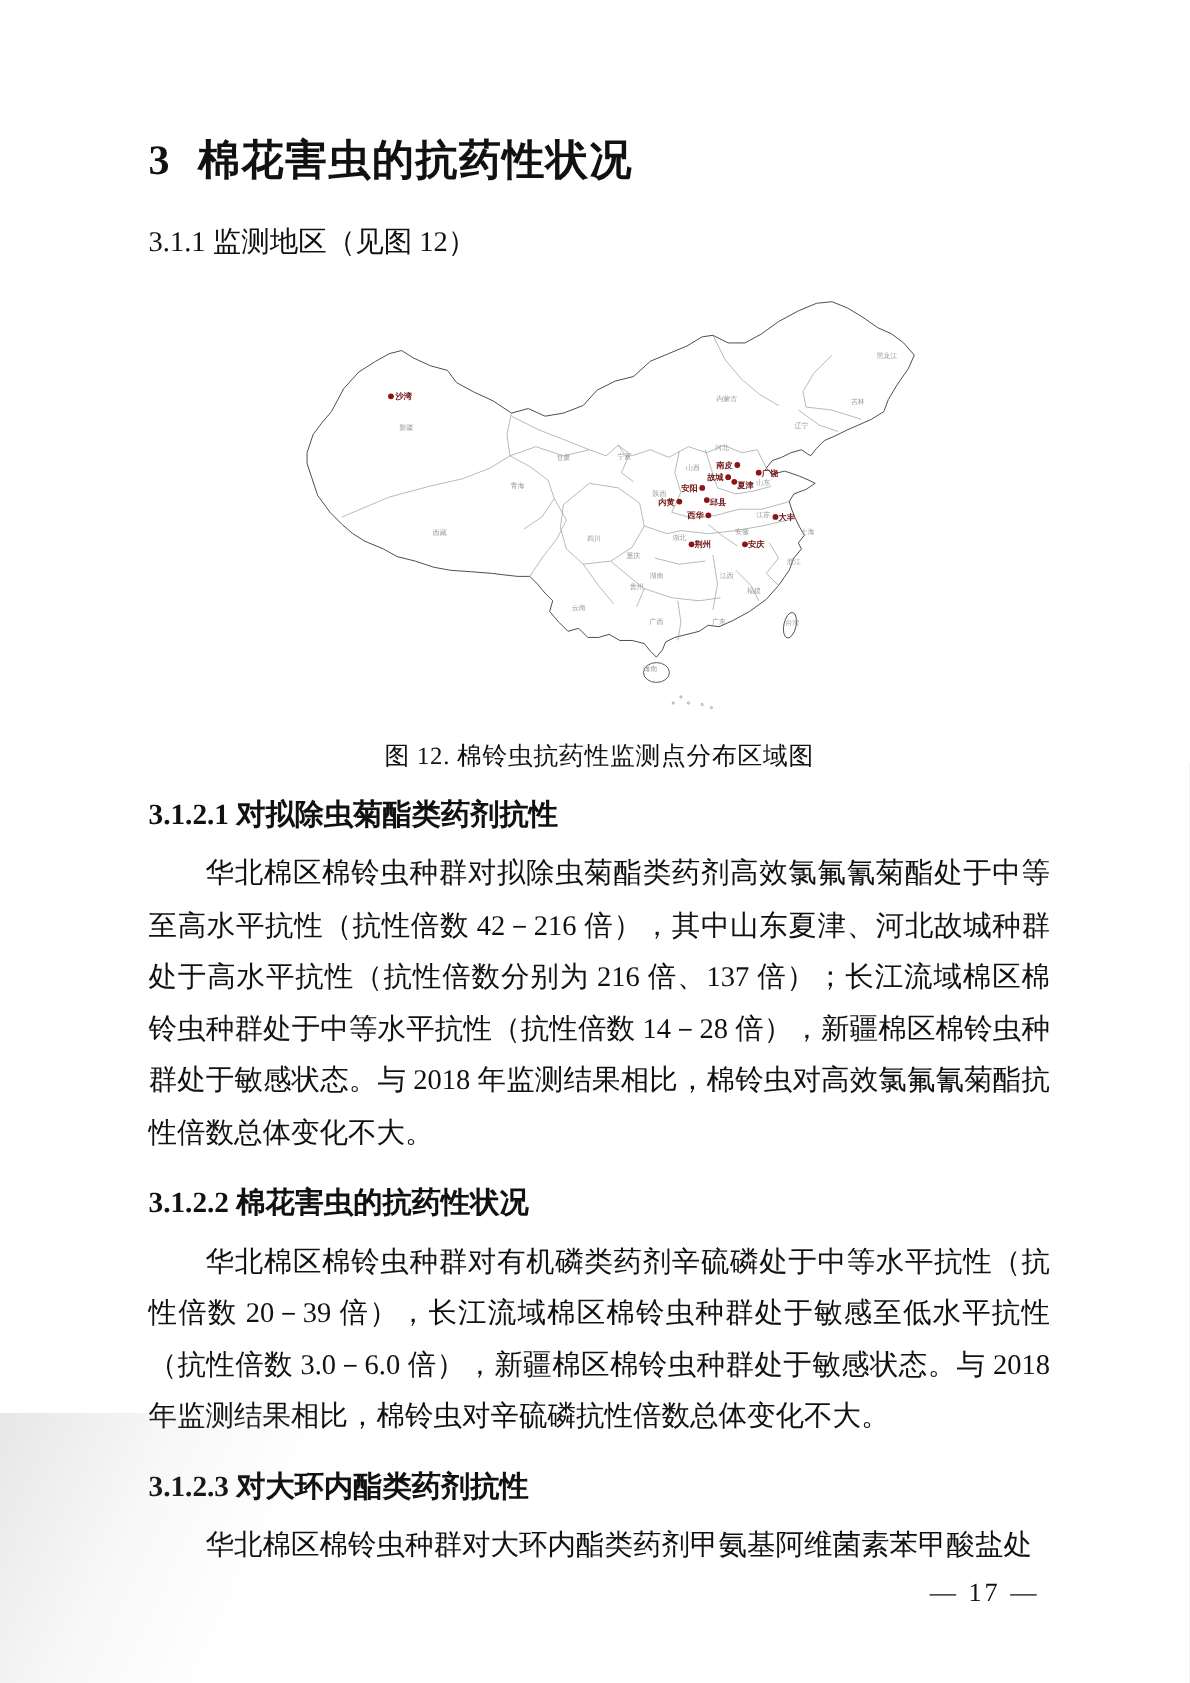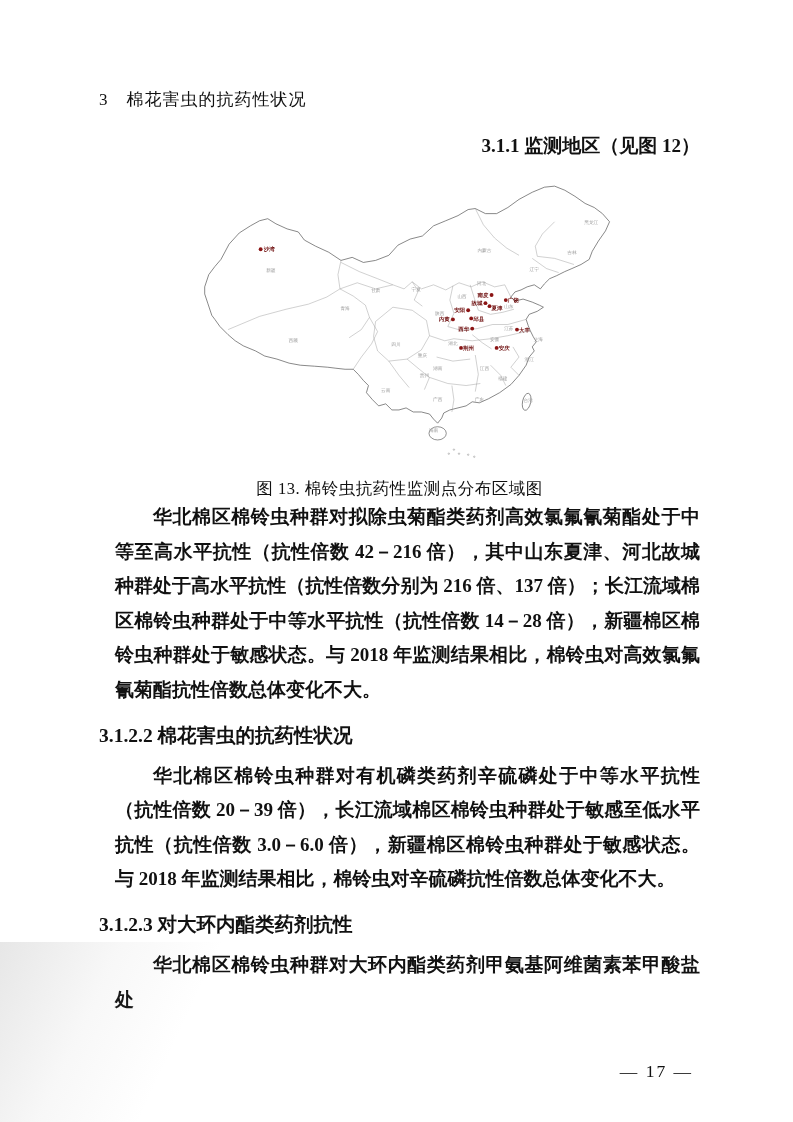--- a/index.html
+++ b/index.html
@@ -11,35 +11,35 @@
     font-family:"Liberation Serif", serif;
     color:#111;
     overflow:hidden;
   }
   .scan-streak{
     position:absolute;left:0;bottom:0;width:260px;height:180px;
     background:linear-gradient(115deg, rgba(120,120,120,0.18) 0%, rgba(160,160,160,0.08) 35%, rgba(255,255,255,0) 65%);
     pointer-events:none;
   }
   .content{padding:88px 93px 0 99px;}
-  .h-l1{font-size:17px;font-weight:normal;margin:0 0 22px 0;letter-spacing:1px;}
+  .h-l1{font-size:28px;font-weight:bold;margin:0 0 22px 0;letter-spacing:1px;}
   .h-l1 .num{margin-right:18px;}
   .h-l2{font-size:19px;font-weight:bold;margin:0 0 16px 0;}
-  .h-l3{font-size:19px;font-weight:bold;margin:0 0 10px 0;text-align:right;}
+  .h-l3{font-size:19px;font-weight:normal;margin:0 0 10px 0;}
   .h-l4{font-size:19.5px;font-weight:bold;margin:14px 0 10px 0;}
   .figure-block{margin:18px 0 0 0;text-align:center;}
   .map-svg{display:block;margin:0 auto;}
   .figure-caption{font-size:16.5px;margin-top:6px;letter-spacing:0.5px;}
   .body-p{
     font-size:19px;line-height:34.6px;
     text-align:justify;text-justify:inter-ideograph;
-    text-indent:2em;margin:0 0 3px 16px;font-weight:bold;
+    text-indent:2em;margin:0 0 3px 0;
   }
   .page-number{
-    position:absolute;right:100px;bottom:40px;
+    position:absolute;right:100px;bottom:50px;
     font-size:17.5px;letter-spacing:2px;margin-left:36px;
   }
   svg .outer{fill:none;stroke:#4c4c4c;stroke-width:0.65;stroke-linejoin:round;}
   svg .inner{fill:none;stroke:#8c8c8c;stroke-width:0.4;stroke-linejoin:round;}
   svg .island{fill:none;stroke:#4c4c4c;stroke-width:0.6;}
   svg text{font-family:"Liberation Sans", sans-serif;}
 </style>
 </head>
 <body>
 
@@ -117,24 +117,25 @@
             <circle cx="281" cy="149" r="1.9" fill="#8b1414"></circle>
             <text x="278" y="151" font-size="5.4" font-weight="bold" fill="#6e0f0f" text-anchor="end">西华</text>
             <circle cx="325" cy="150" r="1.9" fill="#8b1414"></circle>
             <text x="327" y="152" font-size="5.4" font-weight="bold" fill="#6e0f0f" text-anchor="start">大丰</text>
             <circle cx="270" cy="168" r="1.9" fill="#8b1414"></circle>
             <text x="272" y="170" font-size="5.4" font-weight="bold" fill="#6e0f0f" text-anchor="start">荆州</text>
             <circle cx="305" cy="168" r="1.9" fill="#8b1414"></circle>
             <text x="307" y="170" font-size="5.4" font-weight="bold" fill="#6e0f0f" text-anchor="start">安庆</text>
           </g>
       </svg>
-      <div class="figure-caption">图 13. 棉铃虫抗药性监测点分布区域图</div>
+      <div class="figure-caption">图 12. 棉铃虫抗药性监测点分布区域图</div>
     </div>
 
 
+    <h4 class="h-l4">3.1.2.1 对拟除虫菊酯类药剂抗性</h4>
     <p class="body-p">华北棉区棉铃虫种群对拟除虫菊酯类药剂高效氯氟氰菊酯处于中等至高水平抗性（抗性倍数 42－216 倍），其中山东夏津、河北故城种群处于高水平抗性（抗性倍数分别为 216 倍、137 倍）；长江流域棉区棉铃虫种群处于中等水平抗性（抗性倍数 14－28 倍），新疆棉区棉铃虫种群处于敏感状态。与 2018 年监测结果相比，棉铃虫对高效氯氟氰菊酯抗性倍数总体变化不大。</p>
 
     <h4 class="h-l4">3.1.2.2 棉花害虫的抗药性状况</h4>
     <p class="body-p">华北棉区棉铃虫种群对有机磷类药剂辛硫磷处于中等水平抗性（抗性倍数 20－39 倍），长江流域棉区棉铃虫种群处于敏感至低水平抗性（抗性倍数 3.0－6.0 倍），新疆棉区棉铃虫种群处于敏感状态。与 2018 年监测结果相比，棉铃虫对辛硫磷抗性倍数总体变化不大。</p>
 
     <h4 class="h-l4">3.1.2.3 对大环内酯类药剂抗性</h4>
     <p class="body-p">华北棉区棉铃虫种群对大环内酯类药剂甲氨基阿维菌素苯甲酸盐处</p>
 
   </div>
 

